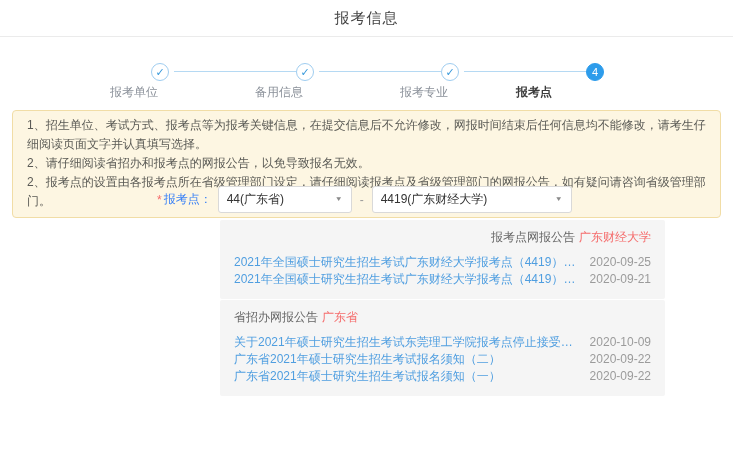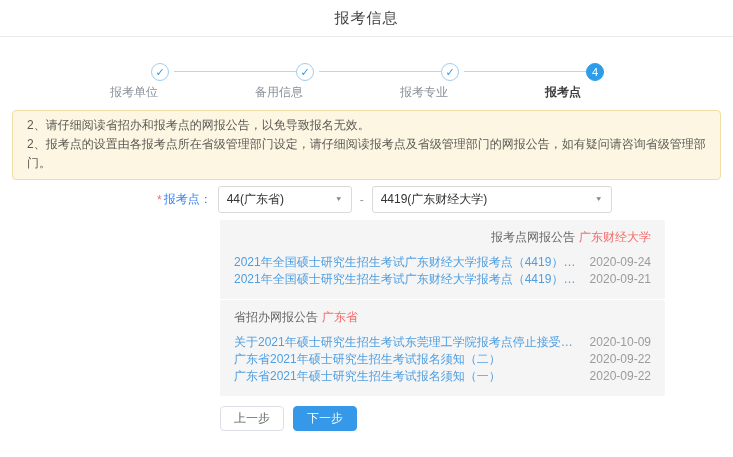--- a/index.html
+++ b/index.html
@@ -50,21 +50,21 @@
   }
   .req { color: #f56c6c; margin-right: 2px; }
   .field-label { color: #3b82f6; margin-right: 6px; }
   .select {
     height: 27px; border: 1px solid #d9d9d9; border-radius: 3px; background: #fff;
     display: flex; align-items: center; justify-content: space-between;
     padding: 0 8px; color: #333; cursor: pointer;
   }
   .select .arrow { font-size: 8px; color: #8a8a8a; transform: scaleY(0.8); }
   .select.province { width: 134px; }
-  .select.site { width: 240px; }
+  .select.site { width: 200px; }
   .dash { margin: 0 8px; color: #999; }
 
   
   .panel {
     position: absolute; left: 220px; width: 445px;
     background: #f5f5f5; border-radius: 2px; padding: 10px 14px 11px;
   }
   .panel.site-panel { top: 220px; text-align: right; }
   .panel.province-panel { top: 300px; }
   .panel-title { color: #666; font-size: 12px; line-height: 15px; }
@@ -107,24 +107,25 @@
     <div class="step-circle done" style="left:441px">
       <span>✓</span>
     </div>
     <div class="step-line" style="left:464px;width:122px"></div>
     <div class="step-circle active" style="left:586px">
       <span>4</span>
     </div>
     <div class="step-label" style="left:110px">报考单位</div>
     <div class="step-label" style="left:255px">备用信息</div>
     <div class="step-label" style="left:400px">报考专业</div>
-    <div class="step-label active" style="left:545px">报考点</div>
+    <div class="step-label active" style="left:516px">报考点</div>
   </div>
 
   <div class="notice">
+    <div>1、招生单位、考试方式、报考点等为报考关键信息，在提交信息后不允许修改，网报时间结束后任何信息均不能修改，请考生仔细阅读页面文字并认真填写选择。</div>
     <div>2、请仔细阅读省招办和报考点的网报公告，以免导致报名无效。</div>
     <div>2、报考点的设置由各报考点所在省级管理部门设定，请仔细阅读报考点及省级管理部门的网报公告，如有疑问请咨询省级管理部门。</div>
   </div>
 
   <div class="form-row">
     <span class="req">*</span>
     <span class="field-label">报考点：</span>
     <div class="select province">
       <span>44(广东省)</span>
       <span class="arrow">▼</span>
@@ -136,21 +137,21 @@
     </div>
   </div>
 
   <div class="panel site-panel">
     <div class="panel-title">
       <span>报考点网报公告</span><span class="hl">广东财经大学</span>
     </div>
     <div class="panel-list">
       <div class="notice-row">
         <a class="notice-link">2021年全国硕士研究生招生考试广东财经大学报考点（4419）现场确认、下载准考证、座…</a>
-        <span class="notice-date">2020-09-24</span>
+        <span class="notice-date">2020-09-25</span>
       </div>
       <div class="notice-row">
         <a class="notice-link">2021年全国硕士研究生招生考试广东财经大学报考点（4419）公告（必读）</a>
         <span class="notice-date">2020-09-21</span>
       </div>
     </div>
   </div>
 
   <div class="panel province-panel">
     <div class="panel-title">
@@ -165,18 +166,14 @@
         <a class="notice-link">广东省2021年硕士研究生招生考试报名须知（二）</a>
         <span class="notice-date">2020-09-22</span>
       </div>
       <div class="notice-row">
         <a class="notice-link">广东省2021年硕士研究生招生考试报名须知（一）</a>
         <span class="notice-date">2020-09-22</span>
       </div>
     </div>
   </div>
 
-  <div class="btn-row">
-    <div class="btn prev">上一步</div>
-    <div class="btn next">下一步</div>
-  </div>
 
 </div>
 
 </body></html>

